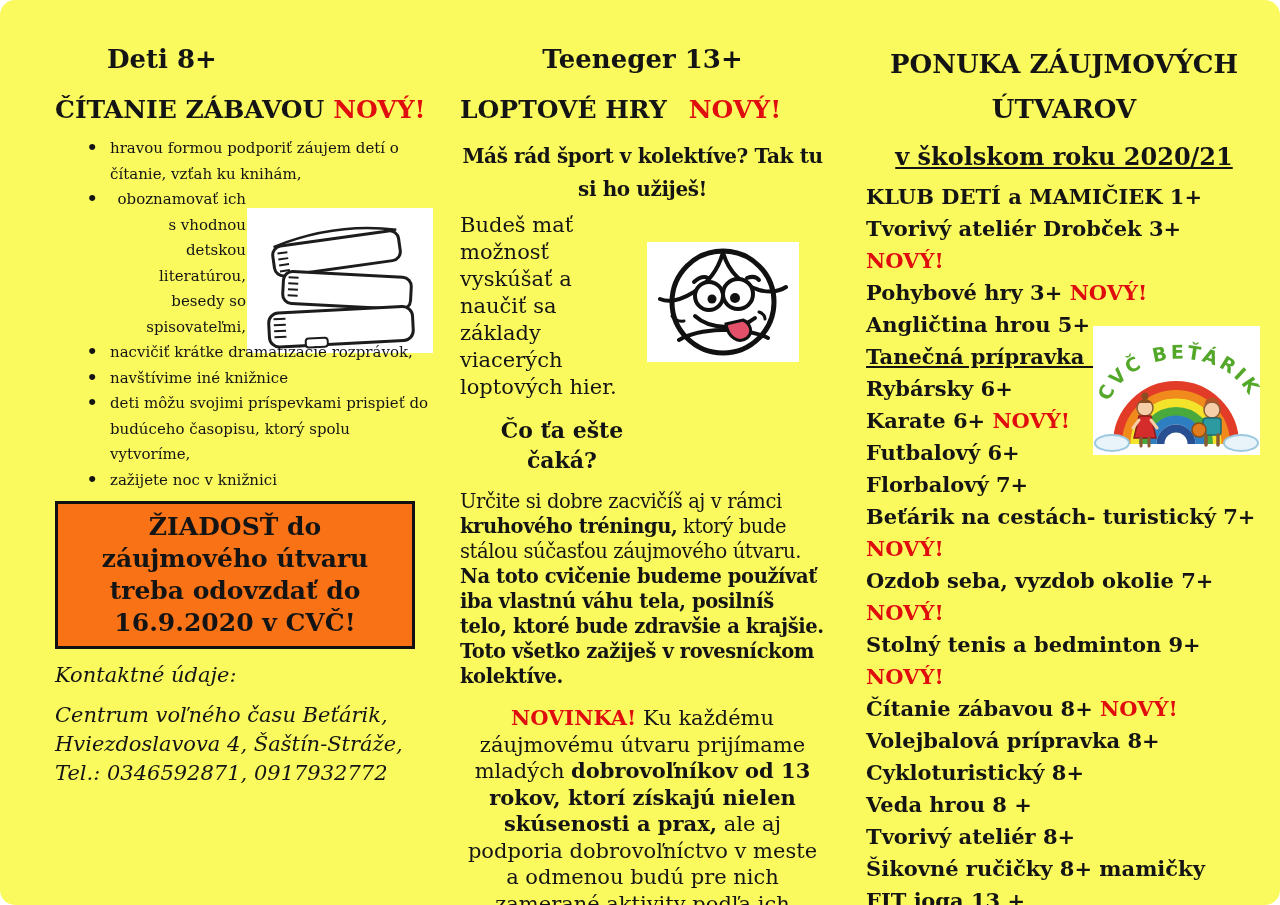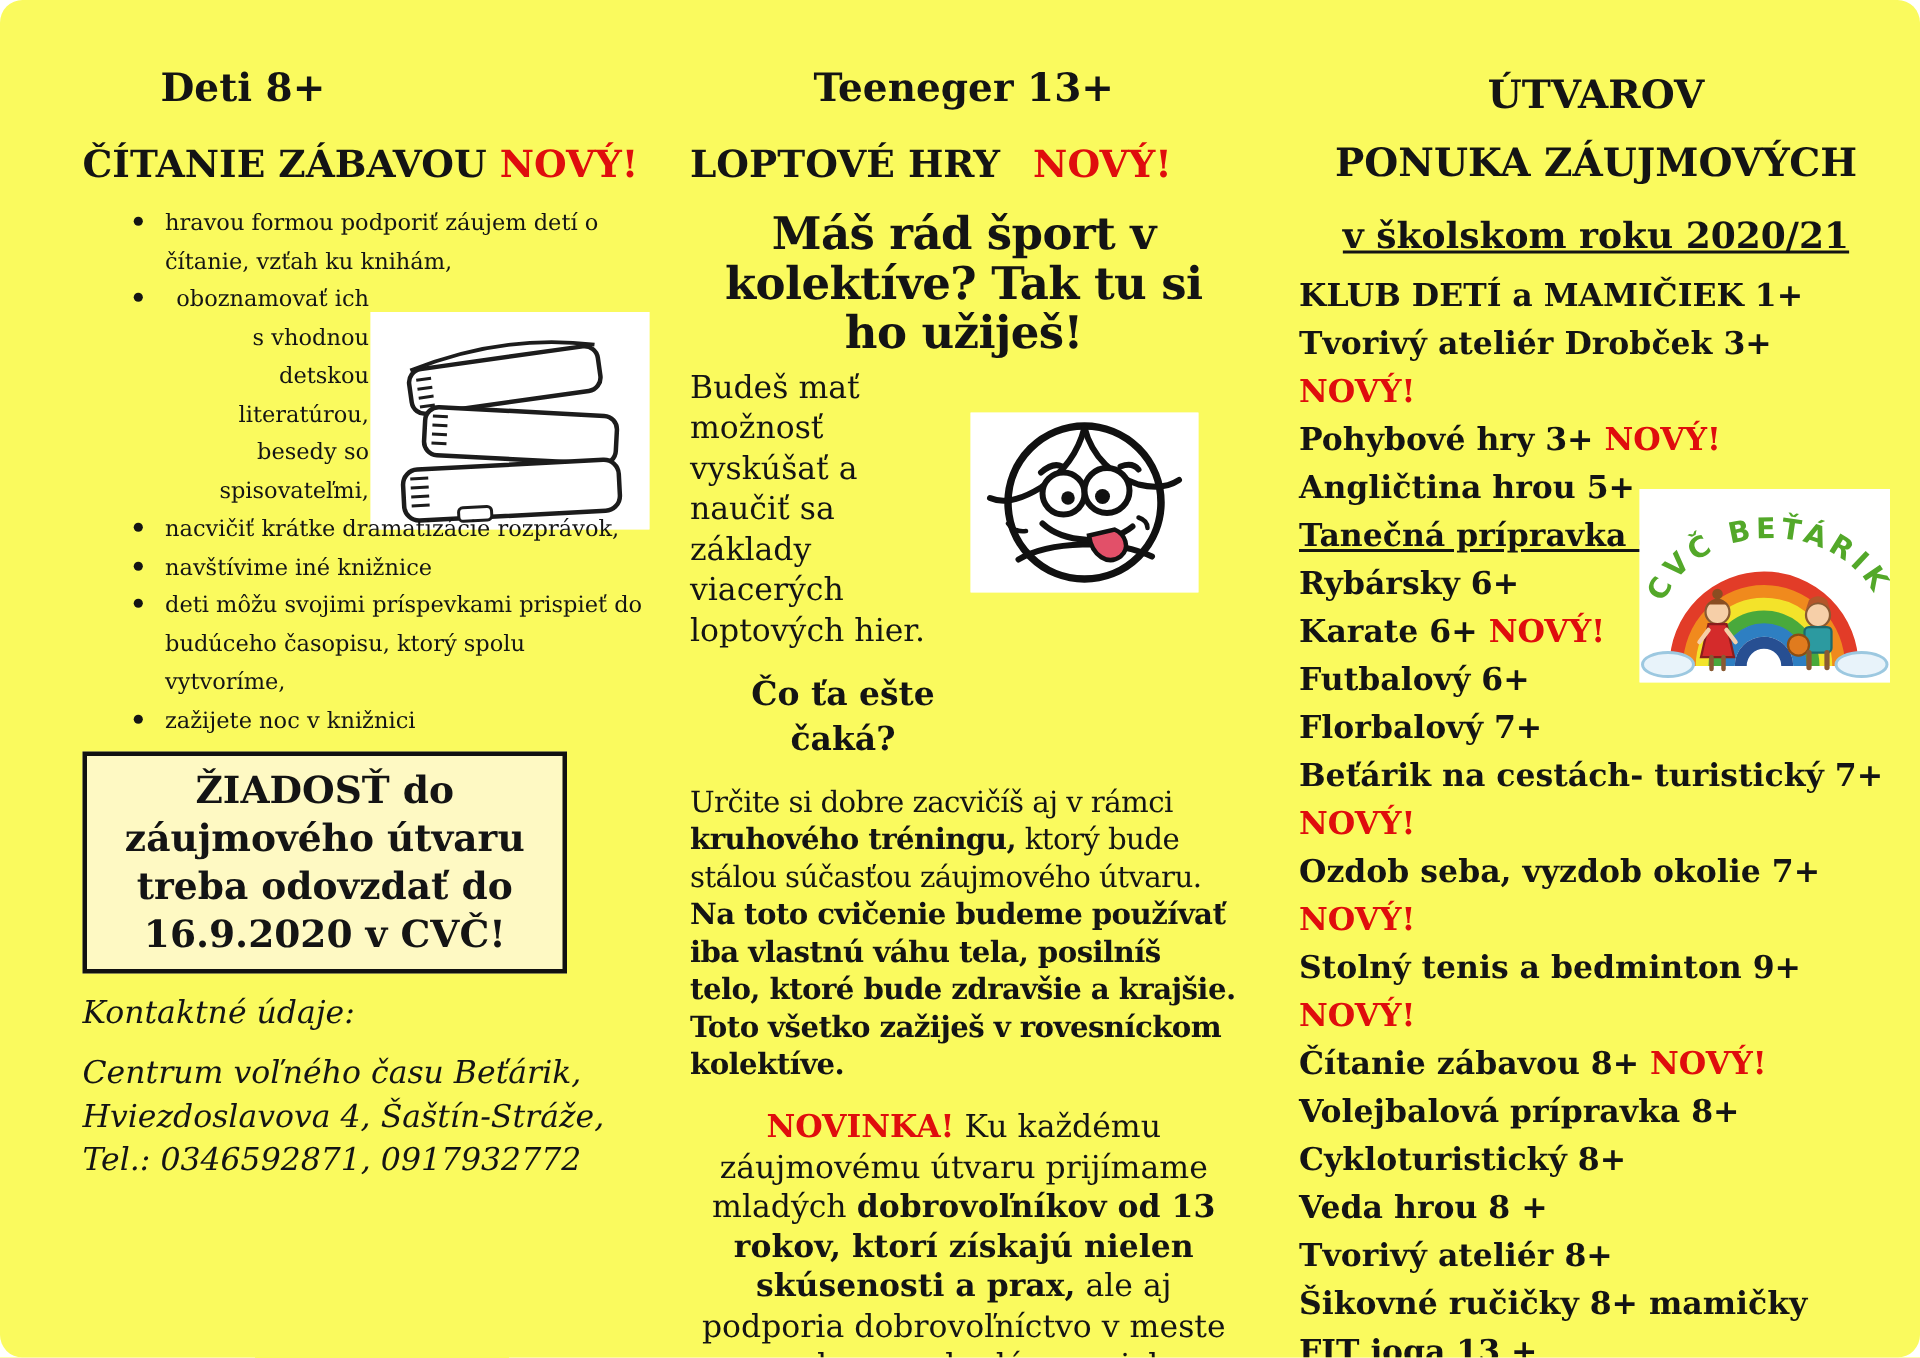--- a/index.html
+++ b/index.html
@@ -26,29 +26,29 @@
   .badge{color:var(--red);font-weight:bold;}
   .gap-badge{margin-left:22px;}
 
   
   .bullets{list-style:none;margin-top:10px;padding-left:55px;}
   .bullets li{position:relative;font-size:15px;line-height:25.5px;margin:0;}
   .bullets li::before{content:"\2022";position:absolute;left:-24px;top:0;font-size:21px;}
   .bullets li.narrow{width:136px;text-align:right;}
   .books-figure{position:absolute;left:192px;top:168px;width:186px;height:145px;background:#fff;}
 
-  .notice-box{margin-top:8px;width:323px;background:#fef9c3;border:3px solid #111;
+  .notice-box{margin-top:8px;width:360px;background:#f97316;border:3px solid #111;
     text-align:center;font-size:25px;font-weight:bold;line-height:32px;padding:7px 24px;}
 
   .contact-heading{margin-top:12px;font-size:21px;font-style:italic;line-height:28px;}
   .contact-address{margin-top:12px;font-size:21px;font-style:italic;line-height:29px;width:376px;}
   .email-line{margin-top:14px;font-size:21px;line-height:29px;}
 
   
-  .intro-question{margin-top:14px;text-align:center;font-size:30px;font-weight:bold;
+  .intro-question{margin-top:14px;text-align:center;font-size:20px;font-weight:bold;
     line-height:33px;letter-spacing:-0.4px;}
   .mid-intro{margin-top:6px;}
   .vb-figure{float:right;width:152px;height:120px;margin:30px 26px 6px 11px;background:#fff;}
   .intro-text{font-size:21px;line-height:27px;}
   .teaser{margin:14px 0 0 22px;width:160px;text-align:center;font-size:22px;font-weight:bold;line-height:30px;}
   .training{clear:both;margin-top:14px;font-size:19.5px;line-height:25px;letter-spacing:-0.4px;}
   .training .b{font-weight:bold;}
   .novelty{margin:16px auto 0;max-width:350px;text-align:center;font-size:21px;line-height:26.5px;}
   .novelty .b{font-weight:bold;}
   .novelty .red{color:var(--red);font-weight:bold;}
@@ -144,22 +144,22 @@
       <p class="teaser">Čo ťa ešte čaká?</p>
     </div>
 
     <p class="training"><span>Určite si dobre zacvičíš aj v rámci </span><span class="b">kruhového tréningu,</span><span> ktorý bude stálou súčasťou záujmového útvaru. </span><span class="b">Na toto cvičenie budeme používať iba vlastnú váhu tela, posilníš telo, ktoré bude zdravšie a krajšie. Toto všetko zažiješ v rovesníckom kolektíve.</span></p>
 
     <p class="novelty"><span class="red">NOVINKA!</span><span> Ku každému záujmovému útvaru prijímame mladých </span><span class="b">dobrovoľníkov od 13 rokov, ktorí získajú nielen skúsenosti a prax,</span><span> ale aj podporia dobrovoľníctvo v meste a odmenou budú pre nich zamerané aktivity podľa ich výberu</span></p>
   </div>
 
   <div class="col col-right">
     <h2 class="offer-title">
+      <div>PONUKA ZÁUJMOVÝCH</div>
       <div>ÚTVAROV</div>
-      <div>PONUKA ZÁUJMOVÝCH</div>
     </h2>
     <h3 class="offer-subtitle">v školskom roku 2020/21</h3>
 
     <ul class="club-list">
       <li><span class="club-label">KLUB DETÍ a MAMIČIEK 1+</span></li>
       <li><span class="club-label">Tvorivý ateliér Drobček 3+</span> <span class="badge">NOVÝ!</span></li>
       <li><span class="club-label">Pohybové hry 3+</span> <span class="badge">NOVÝ!</span></li>
       <li><span class="club-label">Angličtina hrou 5+</span></li>
       <li class="u"><span class="club-label">Tanečná prípravka 5+</span></li>
       <li><span class="club-label">Rybársky 6+</span></li>

